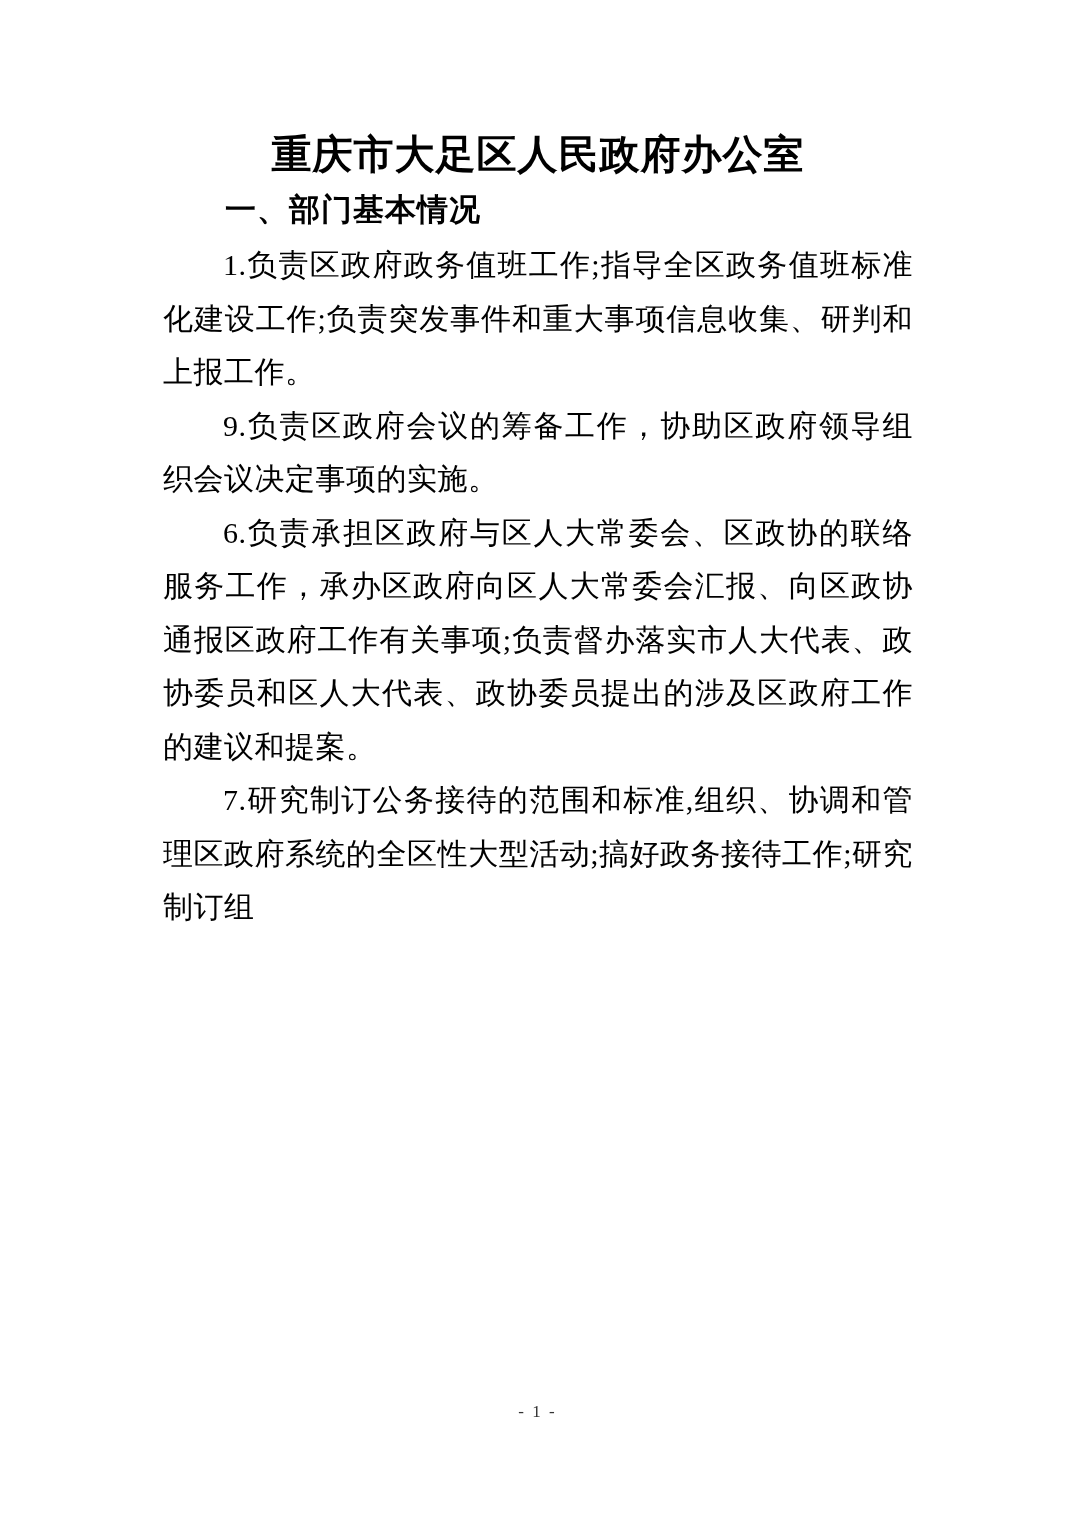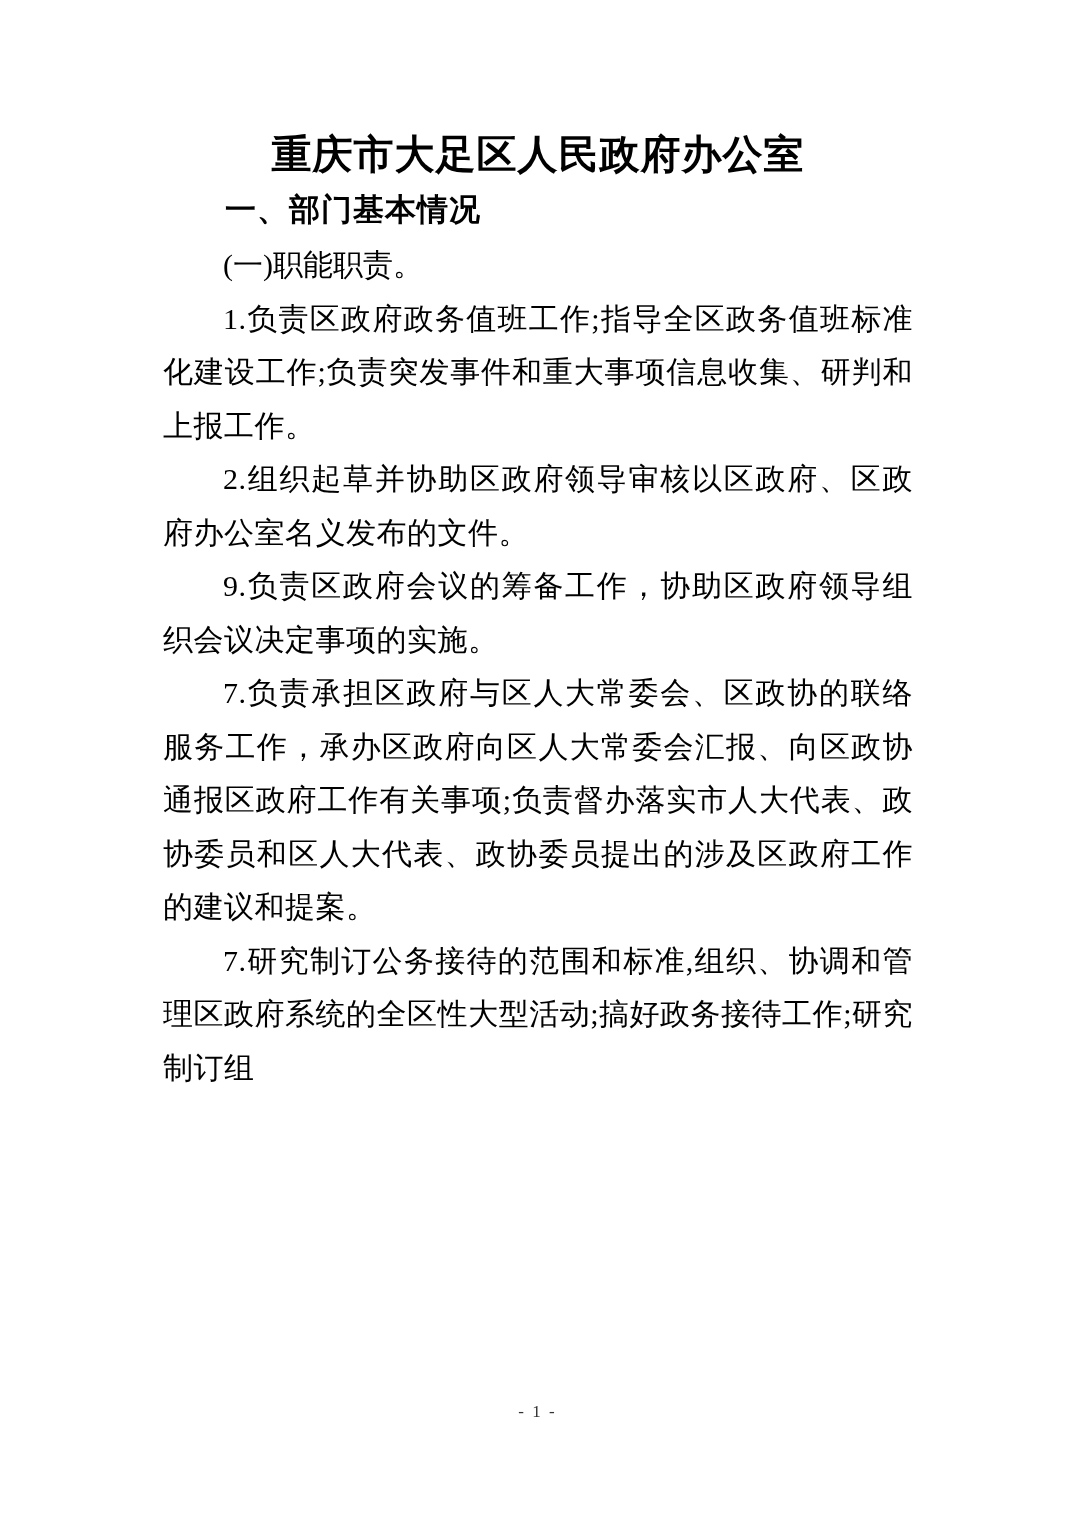--- a/index.html
+++ b/index.html
@@ -66,21 +66,19 @@
     letter-spacing: 2px;
   }
 </style>
 </head>
 <body>
 
 <div class="page">
   <div class="content">
     <h1 class="doc-title">重庆市大足区人民政府办公室</h1>
     <h2 class="section-heading">一、部门基本情况</h2>
-    <p class="sub-heading">(一)职能职责。</p>
     <p class="body-para">1.负责区政府政务值班工作;指导全区政务值班标准化建设工作;负责突发事件和重大事项信息收集、研判和上报工作。</p>
-    <p class="body-para">2.组织起草并协助区政府领导审核以区政府、区政府办公室名义发布的文件。</p>
     <p class="body-para">9.负责区政府会议的筹备工作，协助区政府领导组织会议决定事项的实施。</p>
-    <p class="body-para">7.负责承担区政府与区人大常委会、区政协的联络服务工作，承办区政府向区人大常委会汇报、向区政协通报区政府工作有关事项;负责督办落实市人大代表、政协委员和区人大代表、政协委员提出的涉及区政府工作的建议和提案。</p>
+    <p class="body-para">6.负责承担区政府与区人大常委会、区政协的联络服务工作，承办区政府向区人大常委会汇报、向区政协通报区政府工作有关事项;负责督办落实市人大代表、政协委员和区人大代表、政协委员提出的涉及区政府工作的建议和提案。</p>
     <p class="body-para">7.研究制订公务接待的范围和标准,组织、协调和管理区政府系统的全区性大型活动;搞好政务接待工作;研究制订组</p>
   </div>
   <div class="footer">- 1 -</div>
 </div>
 
 </body></html>

